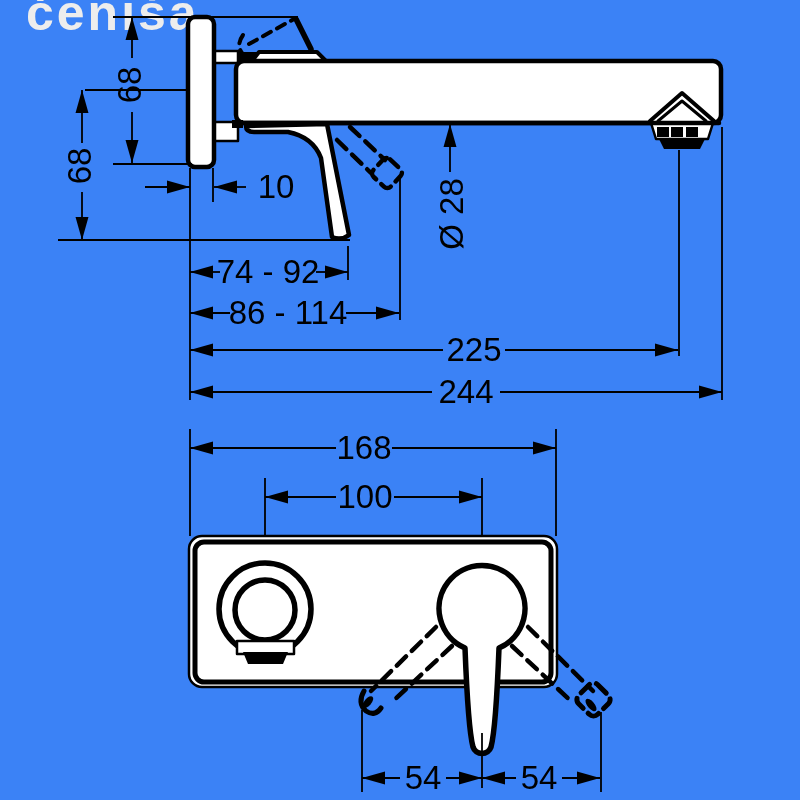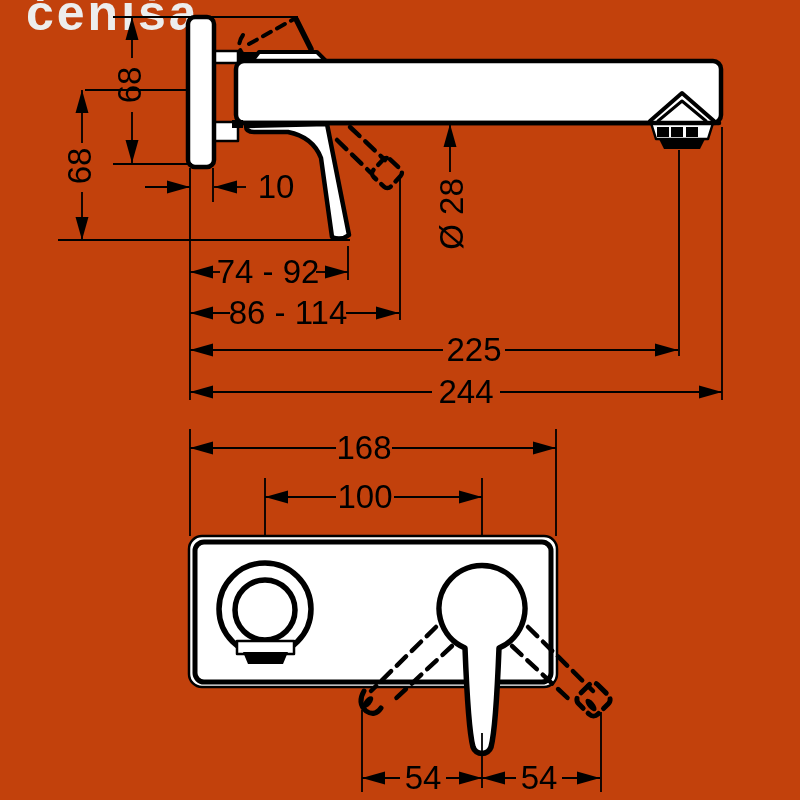--- a/index.html
+++ b/index.html
@@ -1,16 +1,16 @@
 <!DOCTYPE html>
 <html><head>
 <meta charset="utf-8">
 <style>
   html,body{margin:0;padding:0;background:#fff;}
-  #stage{position:relative;width:800px;height:800px;background:#c2410c;overflow:hidden;
+  #stage{position:relative;width:800px;height:800px;background:#3b82f6;overflow:hidden;
          font-family:"Liberation Sans",sans-serif;}
   #watermark{position:absolute;top:-16px;left:26px;font-size:50px;font-weight:bold;
              color:#ededed;letter-spacing:3px;user-select:none;}
   svg{position:absolute;top:0;left:0;}
   .obj{stroke:#000;stroke-width:4.5;fill:none;stroke-linejoin:round;stroke-linecap:round;}
   .objf{stroke:#000;stroke-width:4.5;fill:#fff;stroke-linejoin:round;stroke-linecap:round;}
   .obj2{stroke:#000;stroke-width:2.5;fill:#fff;stroke-linejoin:round;}
   .obj5{stroke:#000;stroke-width:5.5;fill:#fff;stroke-linejoin:round;stroke-linecap:round;}
   .dim{stroke:#000;stroke-width:1.8;fill:none;}
   .dash{stroke:#000;stroke-width:4.5;fill:none;stroke-dasharray:13 8;stroke-linecap:round;}

